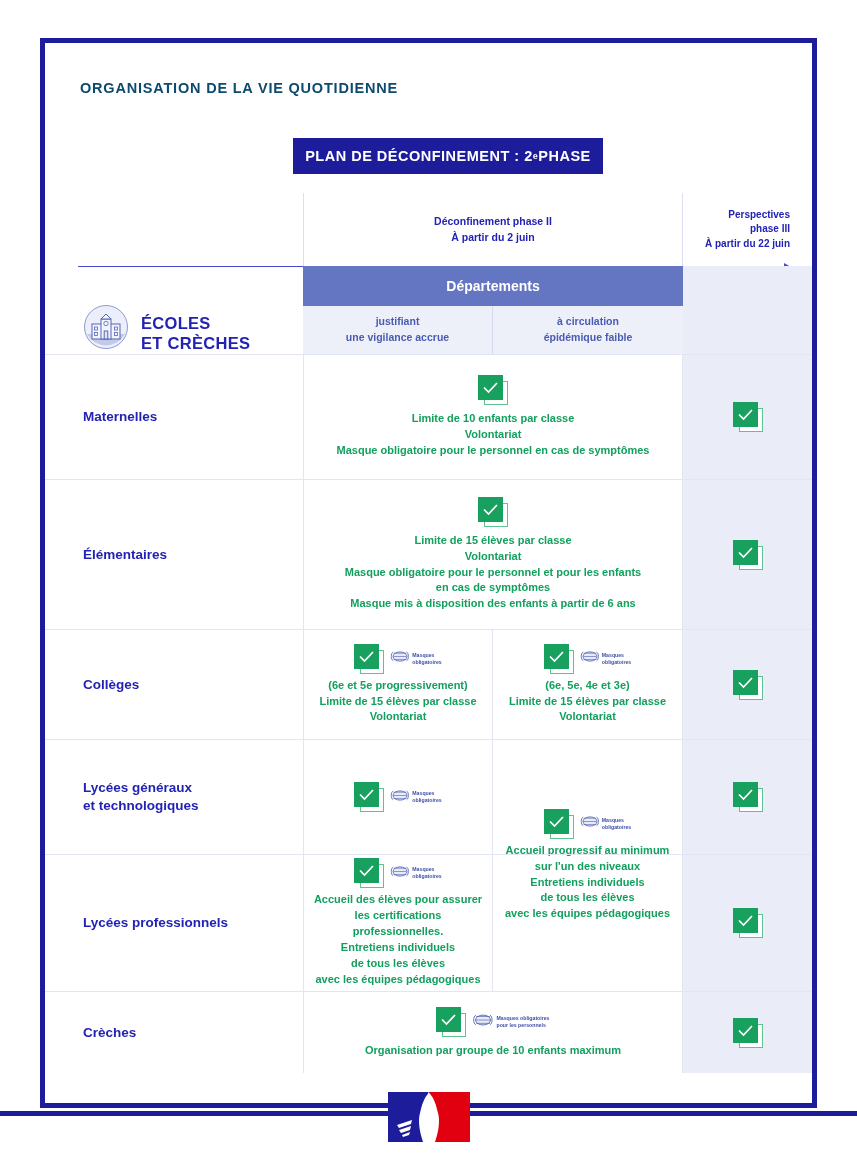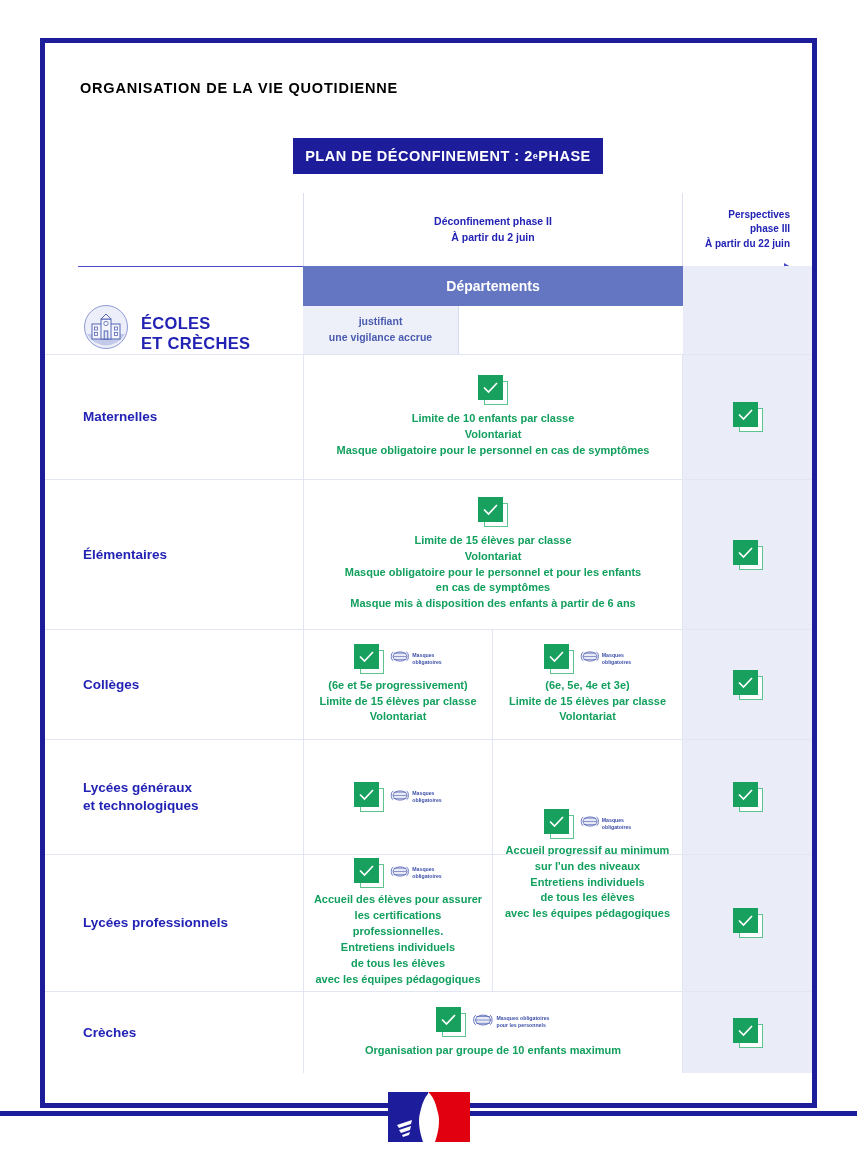--- a/index.html
+++ b/index.html
@@ -26,21 +26,21 @@
   }
 
   
   .kicker {
     position: absolute;
     left: 35px;
     top: 37px;
     font-size: 14.5px;
     font-weight: bold;
     letter-spacing: 0.8px;
-    color: #000000;
+    color: #0c4a6e;
   }
 
   .phase-banner {
     position: absolute;
     left: 232px;
     top: 95px;
     width: 310px;
     height: 36px;
     background: #1d1d9c;
     color: #ffffff;
@@ -169,21 +169,21 @@
     display: flex;
     align-items: center;
     justify-content: center;
     text-align: center;
     font-size: 10.5px;
     font-weight: bold;
     line-height: 1.5;
     color: #4a5bb0;
     box-sizing: border-box;
   }
-  .sub-cell.a { left: 258px; width: 156px; border-right: 1px solid #d4d9ee; }
+  .sub-cell.a { left: 258px; width: 190px; border-right: 1px solid #d4d9ee; }
   .sub-cell.b { left: 448px; width: 190px; }
   .persp-blank-b {
     position: absolute;
     left: 638px;
     top: 0;
     width: 129px;
     height: 48px;
     background: #eaedf7;
   }
 
@@ -385,20 +385,26 @@
         <div class="persp-blank-a"></div>
       </div>
 
       <div class="sub-row">
         <div class="sub-cell a">
           <div>
             <div>justifiant</div>
             <div>une vigilance accrue</div>
           </div>
         </div>
+        <div class="sub-cell b">
+          <div>
+            <div>à circulation</div>
+            <div>épidémique faible</div>
+          </div>
+        </div>
         <div class="persp-blank-b"></div>
       </div>
     </div>
 
     <div class="rows">
 
       <div class="row" style="height:125px">
         <div class="row-label">Maternelles</div>
         <div class="cell wide">
           <div class="icon-group">

